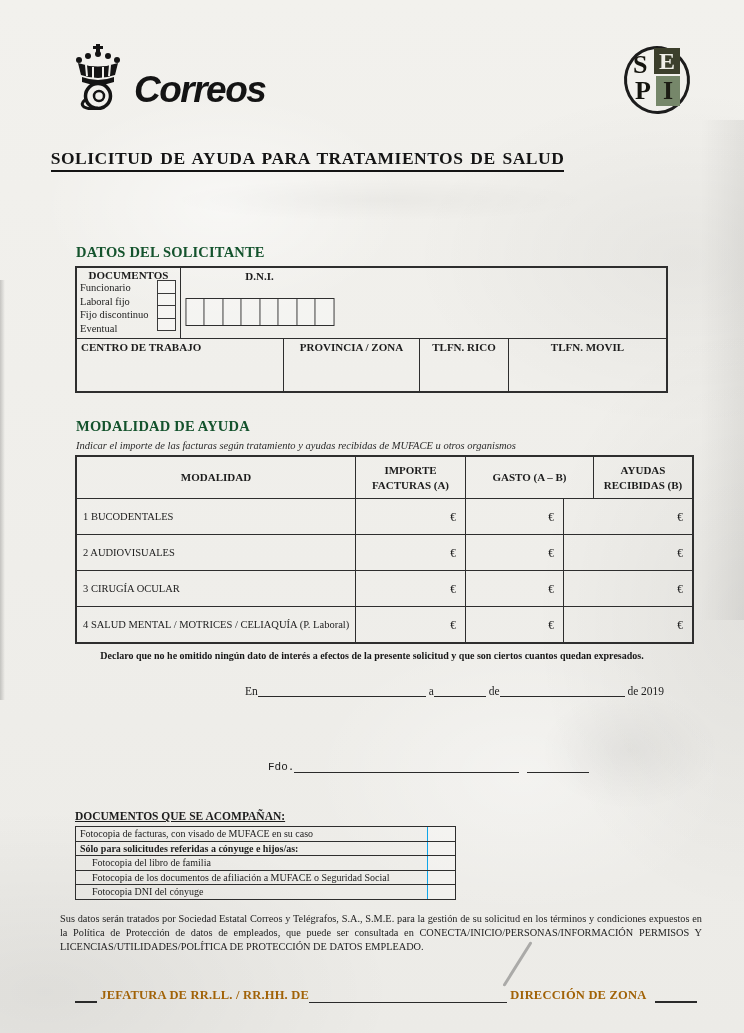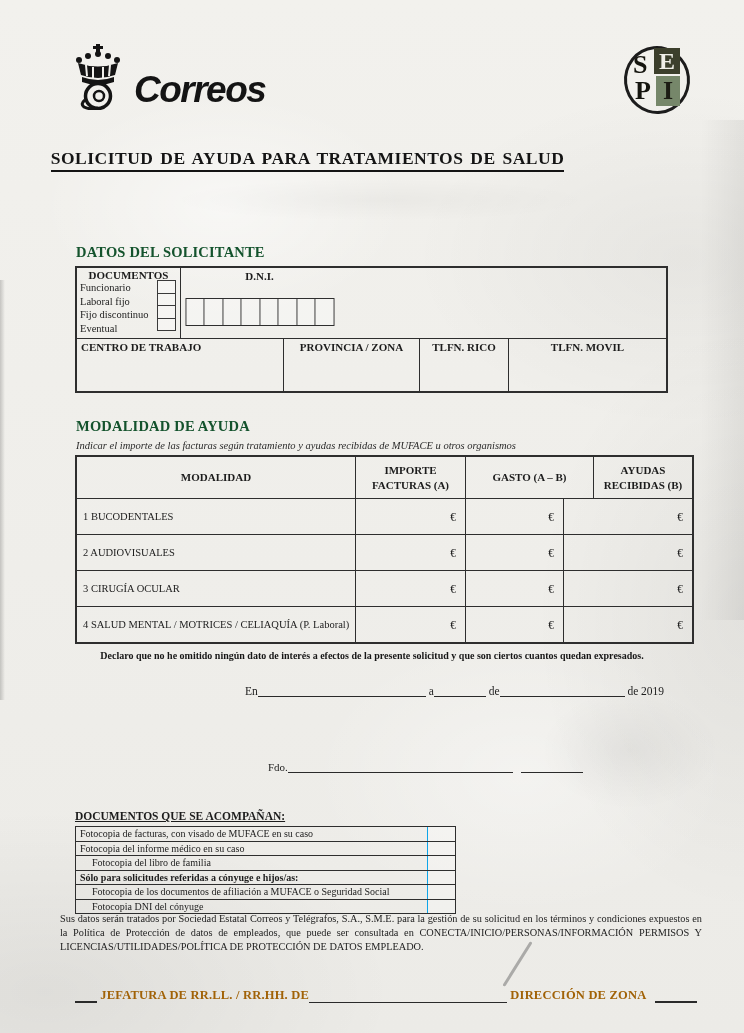--- a/index.html
+++ b/index.html
@@ -83,21 +83,21 @@
   .mc-3{width:98px;}
   .mc-4{width:128px;}
   .mod-header .mod-cell{justify-content:center;text-align:center;font-weight:bold;font-size:11px;line-height:1.3;}
   .mod-data .mc-1{font-size:10.5px;padding-left:6px;}
   .euro-cell{justify-content:flex-end;font-size:11.5px;padding-right:9px;}
 
   .declaration{position:absolute;left:0;top:650px;width:744px;text-align:center;
     font-weight:bold;font-size:10px;color:#161616;}
   .date-line{position:absolute;left:245px;top:684px;font-size:11.5px;color:#1c1c1c;}
   .blank{display:inline-block;border-bottom:1.2px solid #2a2a2a;height:12px;vertical-align:bottom;}
-  .fdo-line{position:absolute;left:268px;top:760px;font-size:11px;}
+  .fdo-line{position:absolute;left:268px;top:760px;font-size:11px;font-family:Liberation Mono, monospace;}
 
   
   .docs-title{position:absolute;left:75px;top:810px;font-size:11.5px;font-weight:bold;text-decoration:underline;}
   .docs-table{position:absolute;left:75px;top:826px;width:381px;border:1.5px solid #2e2e2e;box-sizing:border-box;}
   .doc-row{display:flex;border-bottom:1px solid #2e2e2e;height:13.5px;}
   .doc-row:last-child{border-bottom:none;}
   .doc-text{flex:1;font-size:10px;line-height:13px;padding-left:4px;white-space:nowrap;overflow:hidden;border-right:1px solid #0ea5e9;}
   .doc-check{width:27px;background:rgba(255,255,255,0.25);}
   .doc-bold .doc-text{font-weight:bold;}
   .doc-indent .doc-text{padding-left:16px;}
@@ -243,30 +243,26 @@
 <div class="fdo-line">
   <span>Fdo.</span><span class="blank" style="width:225px"></span><span class="blank" style="width:62px;margin-left:8px"></span>
 </div>
 
 <div class="docs-title">DOCUMENTOS QUE SE ACOMPAÑAN:</div>
 <div class="docs-table">
   <div class="doc-row">
     <div class="doc-text">Fotocopia de facturas, con visado de MUFACE en su caso</div>
       <div class="doc-check"></div>
   </div>
-  <div class="doc-row">
-    <div class="doc-text">Fotocopia del informe médico en su caso</div>
+  <div class="doc-row doc-bold">
+    <div class="doc-text">Sólo para solicitudes referidas a cónyuge e hijos/as:</div>
       <div class="doc-check"></div>
   </div>
   <div class="doc-row doc-indent">
     <div class="doc-text">Fotocopia del libro de familia</div>
-      <div class="doc-check"></div>
-  </div>
-  <div class="doc-row doc-bold">
-    <div class="doc-text">Sólo para solicitudes referidas a cónyuge e hijos/as:</div>
       <div class="doc-check"></div>
   </div>
   <div class="doc-row doc-indent">
     <div class="doc-text">Fotocopia de los documentos de afiliación a MUFACE o Seguridad Social</div>
       <div class="doc-check"></div>
   </div>
   <div class="doc-row doc-indent">
     <div class="doc-text">Fotocopia DNI  del  cónyuge</div>
       <div class="doc-check"></div>
   </div>

